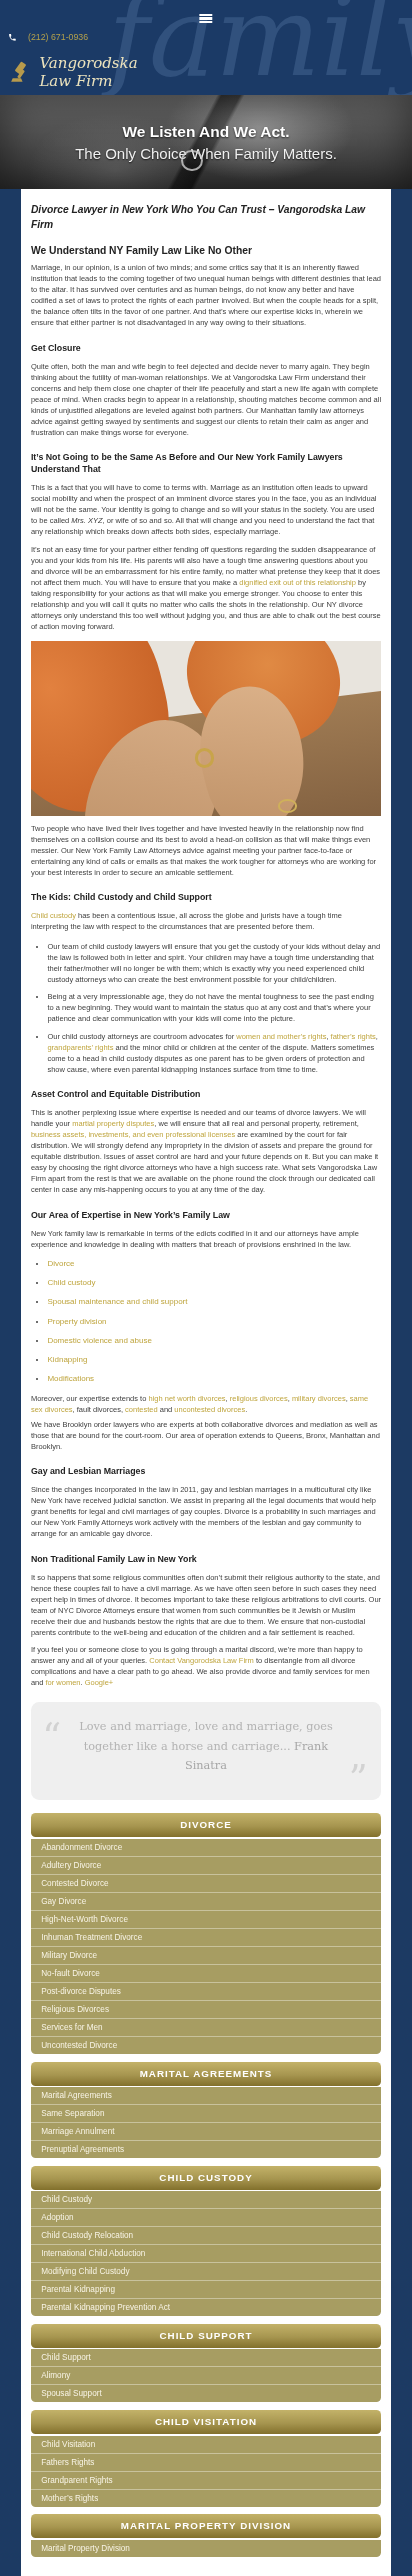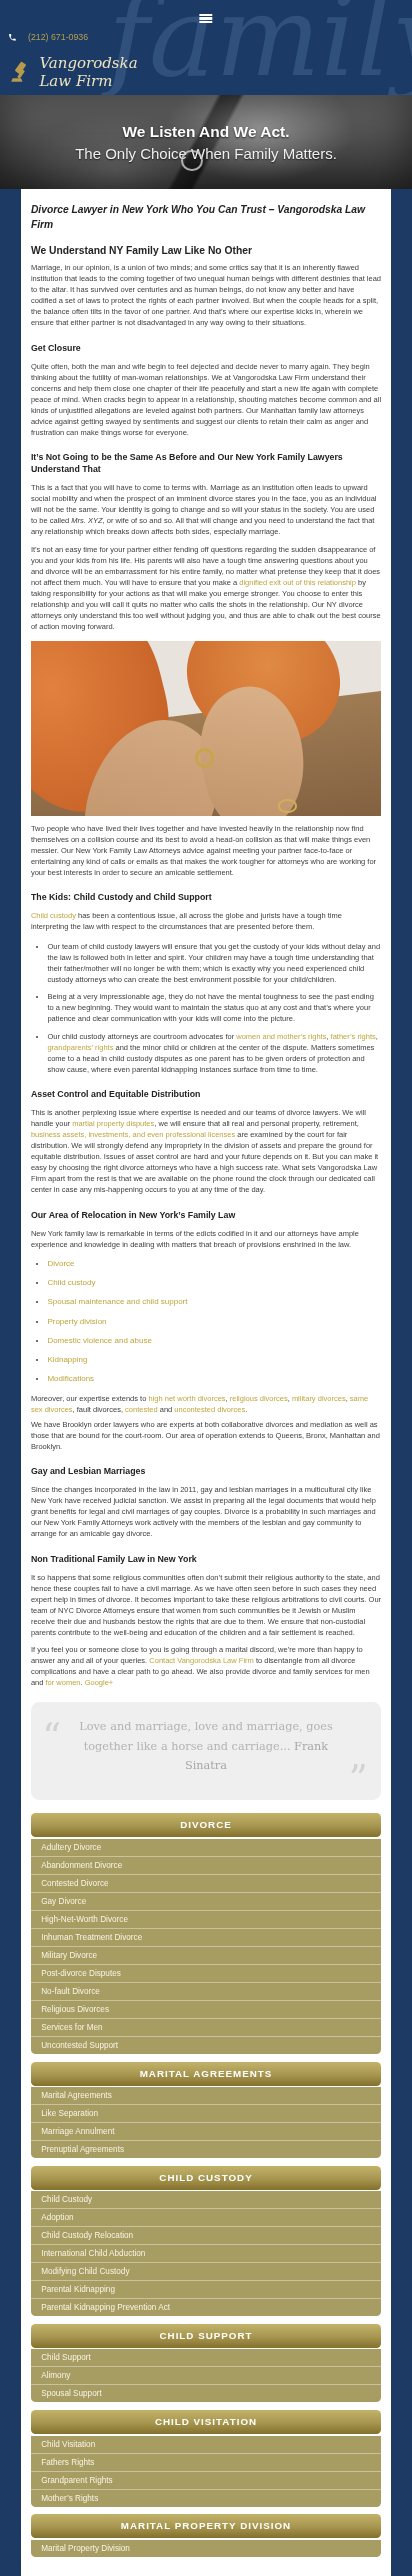--- a/index.html
+++ b/index.html
@@ -131,21 +131,21 @@
 
   <ul class="bullets">
     <li>Our team of child custody lawyers will ensure that you get the custody of your kids without delay and the law is followed both in letter and spirit. Your children may have a tough time understanding that their father/mother will no longer be with them; which is exactly why you need experienced child custody attorneys who can create the best environment possible for your child/children.</li>
     <li>Being at a very impressionable age, they do not have the mental toughness to see the past ending to a new beginning. They would want to maintain the status quo at any cost and that’s where your patience and clear communication with your kids will come into the picture.</li>
     <li><span>Our child custody attorneys are courtroom advocates for </span><a class="gold" href="#">women and mother’s rights</a><span>, </span><a class="gold" href="#">father’s rights</a><span>, </span><a class="gold" href="#">grandparents’ rights</a><span> and the minor child or children at the center of the dispute. Matters sometimes come to a head in child custody disputes as one parent has to be given orders of protection and show cause, where even parental kidnapping instances surface from time to time.</span></li>
   </ul>
 
   <h3 class="sec">Asset Control and Equitable Distribution</h3>
   <p><span>This is another perplexing issue where expertise is needed and our teams of divorce lawyers. We will handle your </span><a class="gold" href="#">martial property disputes</a><span>, we will ensure that all real and personal property, retirement, </span><a class="gold" href="#">business assets, investments, and even professional licenses</a><span> are examined by the court for fair distribution. We will strongly defend any impropriety in the division of assets and prepare the ground for equitable distribution. Issues of asset control are hard and your future depends on it. But you can make it easy by choosing the right divorce attorneys who have a high success rate. What sets Vangorodska Law Firm apart from the rest is that we are available on the phone round the clock through our dedicated call center in case any mis-happening occurs to you at any time of the day.</span></p>
 
-  <h3 class="sec">Our Area of Relocation in New York’s Family Law</h3>
+  <h3 class="sec">Our Area of Expertise in New York’s Family Law</h3>
   <p>New York family law is remarkable in terms of the edicts codified in it and our attorneys have ample experience and knowledge in dealing with matters that breach of provisions enshrined in the law.</p>
 
   <ul class="bullets linklist">
       <li><a class="gold" href="#">Divorce</a></li>
       <li><a class="gold" href="#">Child custody</a></li>
       <li><a class="gold" href="#">Spousal maintenance and child support</a></li>
       <li><a class="gold" href="#">Property division</a></li>
       <li><a class="gold" href="#">Domestic violence and abuse</a></li>
       <li><a class="gold" href="#">Kidnapping</a></li>
       <li><a class="gold" href="#">Modifications</a></li>
@@ -164,39 +164,39 @@
 
   <div class="quotebox">
     <span class="q-mark q-open">“</span>
     <div class="quote-text"><span>Love and marriage, love and marriage, goes together like a horse and carriage... </span><span class="quote-author">Frank Sinatra</span></div>
     <span class="q-mark q-close">”</span>
   </div>
 
   <section class="menu-panel">
     <div class="menu-head">DIVORCE</div>
     <div class="menu-items">
+        <div class="menu-item">Abandonment Divorce</div>
         <div class="menu-item">Adultery Divorce</div>
-        <div class="menu-item">Abandonment Divorce</div>
         <div class="menu-item">Contested Divorce</div>
         <div class="menu-item">Gay Divorce</div>
         <div class="menu-item">High-Net-Worth Divorce</div>
         <div class="menu-item">Inhuman Treatment Divorce</div>
         <div class="menu-item">Military Divorce</div>
+        <div class="menu-item">No-fault Divorce</div>
         <div class="menu-item">Post-divorce Disputes</div>
-        <div class="menu-item">No-fault Divorce</div>
         <div class="menu-item">Religious Divorces</div>
         <div class="menu-item">Services for Men</div>
-        <div class="menu-item">Uncontested Support</div>
+        <div class="menu-item">Uncontested Divorce</div>
       </div>
   </section>
   <section class="menu-panel">
     <div class="menu-head">MARITAL AGREEMENTS</div>
     <div class="menu-items">
         <div class="menu-item">Marital Agreements</div>
-        <div class="menu-item">Like Separation</div>
+        <div class="menu-item">Same Separation</div>
         <div class="menu-item">Marriage Annulment</div>
         <div class="menu-item">Prenuptial Agreements</div>
       </div>
   </section>
   <section class="menu-panel">
     <div class="menu-head">CHILD CUSTODY</div>
     <div class="menu-items">
         <div class="menu-item">Child Custody</div>
         <div class="menu-item">Adoption</div>
         <div class="menu-item">Child Custody Relocation</div>

